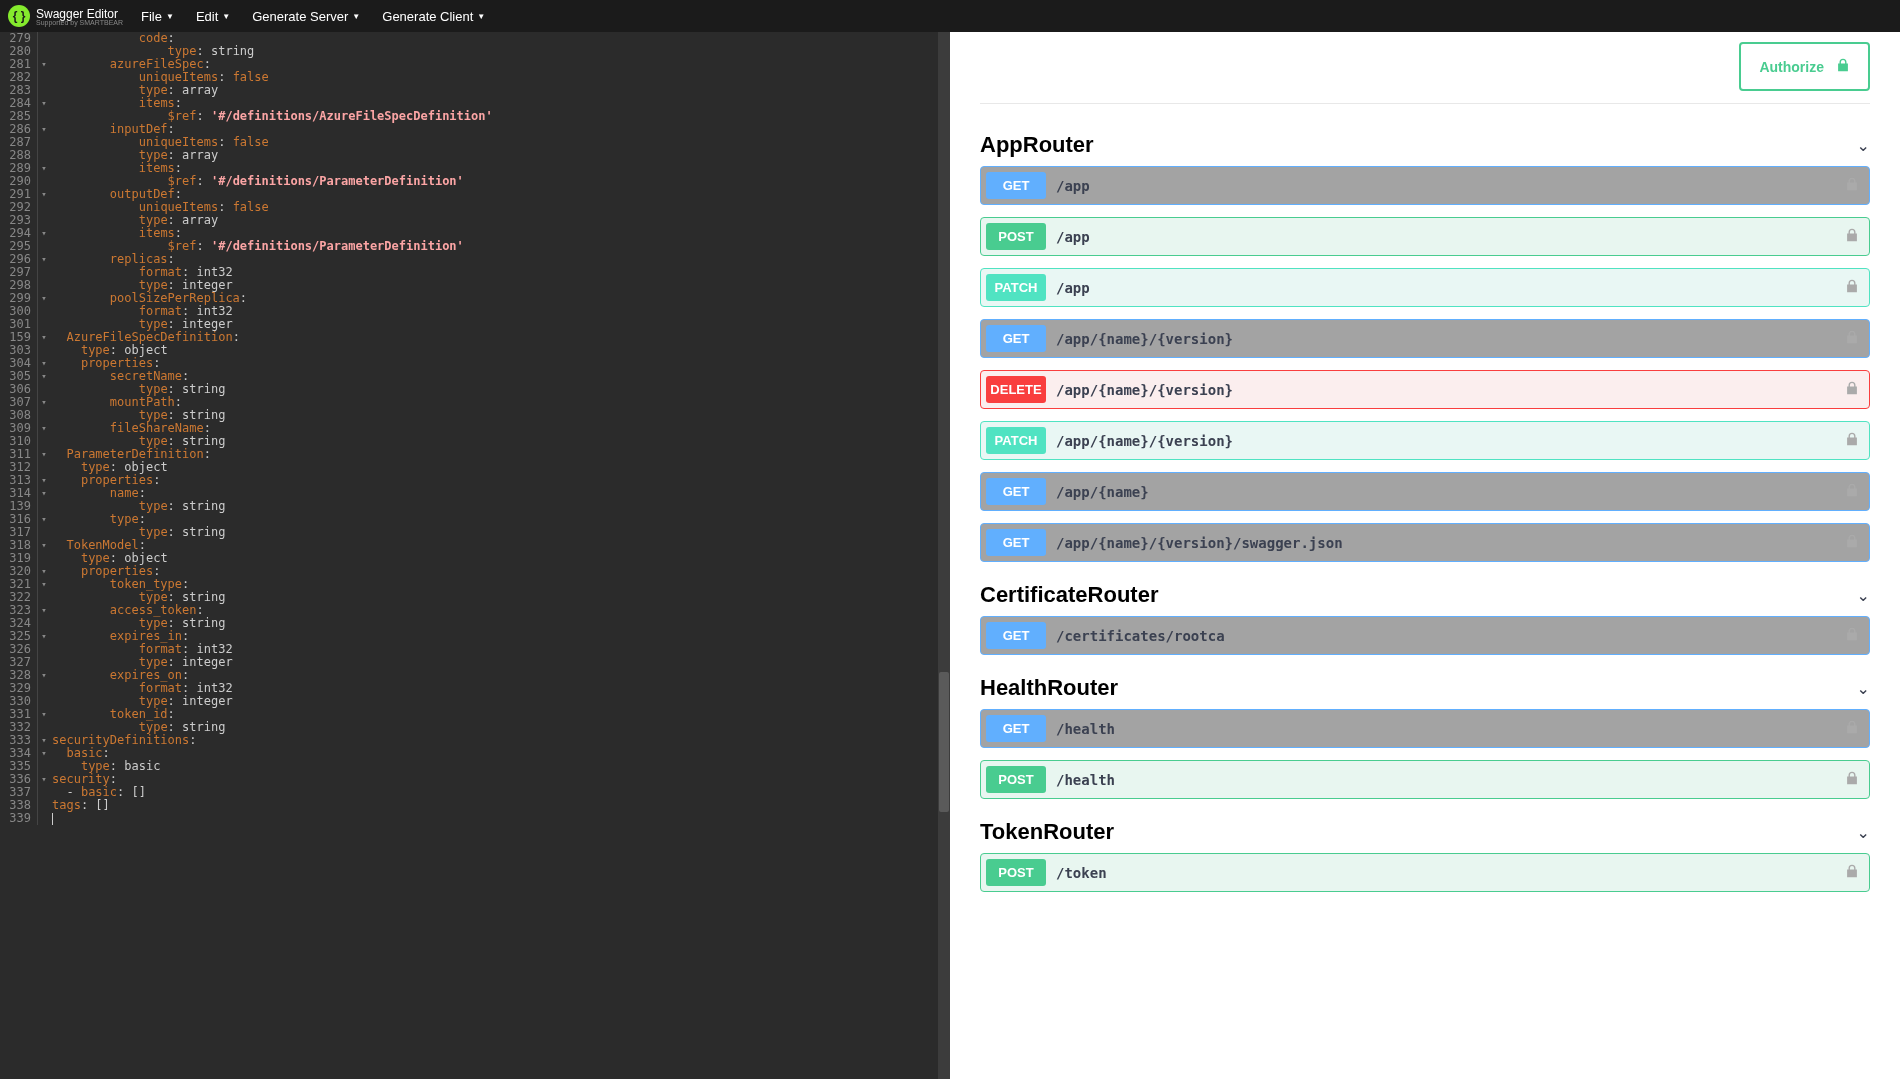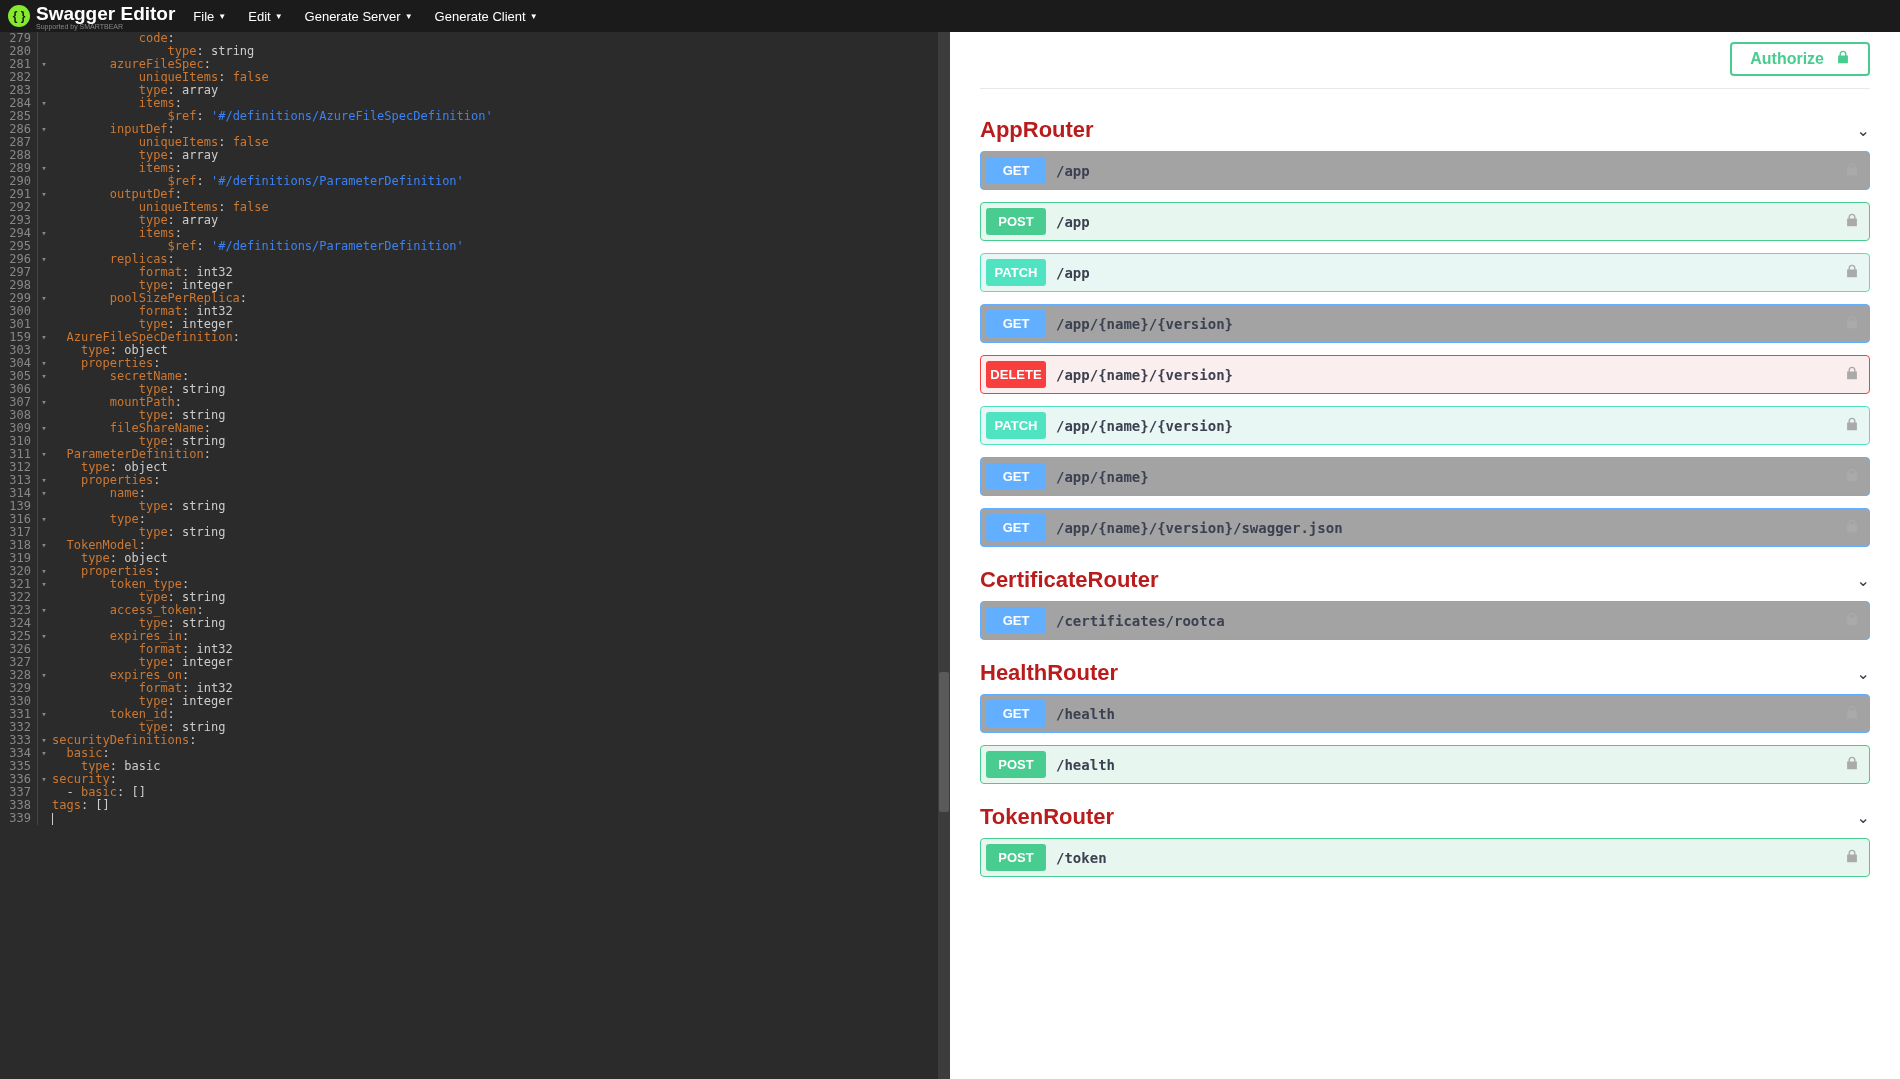--- a/index.html
+++ b/index.html
@@ -1,41 +1,41 @@
 <!DOCTYPE html>
 <html><head>
 <meta charset="utf-8">
 <style>
 * { margin: 0; padding: 0; box-sizing: border-box; }
 body { font-family: -apple-system, BlinkMacSystemFont, "Segoe UI", sans-serif; overflow: hidden; }
 .topbar { background: #1b1b1b; height: 32px; display: flex; align-items: center; padding: 0 8px; color: #fff; font-size: 13px; }
 .logo { display: flex; align-items: center; margin-right: 18px; }
 .logo-icon { width: 22px; height: 22px; background: #85ea2d; border-radius: 50%; margin-right: 6px; display: flex; align-items: center; justify-content: center; font-size: 12px; color: #1b1b1b; font-weight: bold; }
-.logo-text { font-size: 19px; font-weight: 700; }
+.logo-text { font-size: 12px; font-weight: 400; }
 .logo-sub { font-size: 7px; color: #888; display: block; line-height: 1; margin-top: -2px; }
 .menu-item { margin-right: 22px; cursor: pointer; display: flex; align-items: center; }
 .menu-item .caret { margin-left: 4px; font-size: 8px; }
 .container { display: flex; height: calc(100vh - 32px); }
 .editor { width: 50%; background: #2b2b2b; color: #ccc; font-family: Consolas, Monaco, monospace; font-size: 12px; position: relative; overflow-y: auto; }
 .gutter { position: absolute; left: 0; top: 0; width: 38px; background: #2b2b2b; color: #888; text-align: right; padding-right: 6px; user-select: none; border-right: 1px solid #444; }
 .fold-gutter { position: absolute; left: 38px; top: 0; width: 12px; }
 .fold-mark { color: #888; font-size: 9px; text-align: center; }
 .code { margin-left: 52px; white-space: pre; }
 .line { height: 13px; line-height: 13px; }
 .key { color: #cc7832; }
-.string { color: #3b82f6; }
+.string { color: #fca5a5; font-weight: bold; }
 .bool { color: #cc7832; }
 .editor-scroll { position: absolute; right: 0; top: 0; width: 12px; height: 100%; background: #3c3c3c; }
 .editor-scroll-thumb { position: absolute; right: 1px; width: 10px; background: #5a5a5a; border-radius: 2px; }
 .preview { width: 50%; background: #fff; overflow-y: auto; padding: 10px 30px 20px 30px; }
 .auth-row { display: flex; justify-content: flex-end; border-bottom: 1px solid #e8e8e8; padding-bottom: 12px; margin-bottom: 20px; }
-.auth-btn { border: 2px solid #49cc90; color: #49cc90; background: #fff; padding: 6px 18px; border-radius: 4px; font-size: 16px; font-weight: 700; display: flex; align-items: center; cursor: pointer; }
+.auth-btn { border: 2px solid #49cc90; color: #49cc90; background: #fff; padding: 14px 18px; border-radius: 4px; font-size: 14px; font-weight: 700; display: flex; align-items: center; cursor: pointer; }
 .auth-btn .lock { margin-left: 12px; }
 .tag-header { display: flex; justify-content: space-between; align-items: center; cursor: pointer; padding: 8px 0; }
-.tag-name { font-size: 22px; font-weight: 700; color: #b91c1c; }
+.tag-name { font-size: 22px; font-weight: 700; color: #000000; }
 .chevron { font-size: 16px; color: #3b4151; }
 .op { border-radius: 4px; margin: 0 0 12px 0; display: flex; align-items: center; padding: 5px 10px 5px 5px; cursor: pointer; }
 .op-get { background: #a3a3a3; border: 1px solid #61affe; }
 .op-post { background: #e8f6f0; border: 1px solid #49cc90; }
 .op-patch { background: #e9f7f4; border: 1px solid #50e3c2; }
 .op-delete { background: #fbeeee; border: 1px solid #f93e3e; }
 .method { color: #fff; font-weight: 700; font-size: 13px; padding: 6px 0; width: 60px; text-align: center; border-radius: 3px; margin-right: 10px; }
 .m-get { background: #61affe; }
 .m-post { background: #49cc90; }
 .m-patch { background: #50e3c2; }

